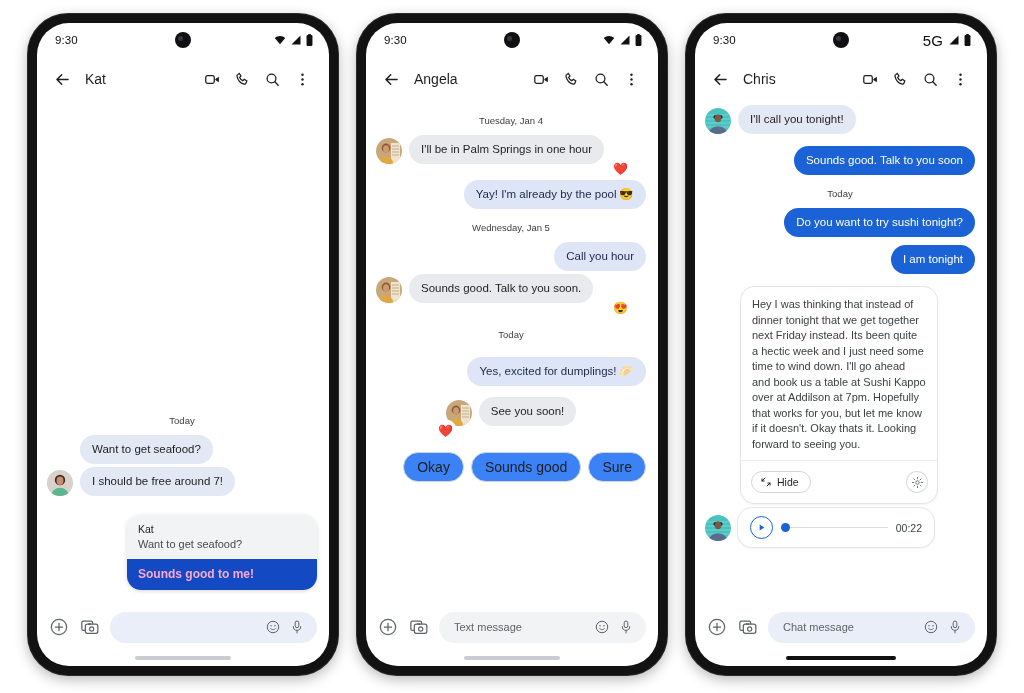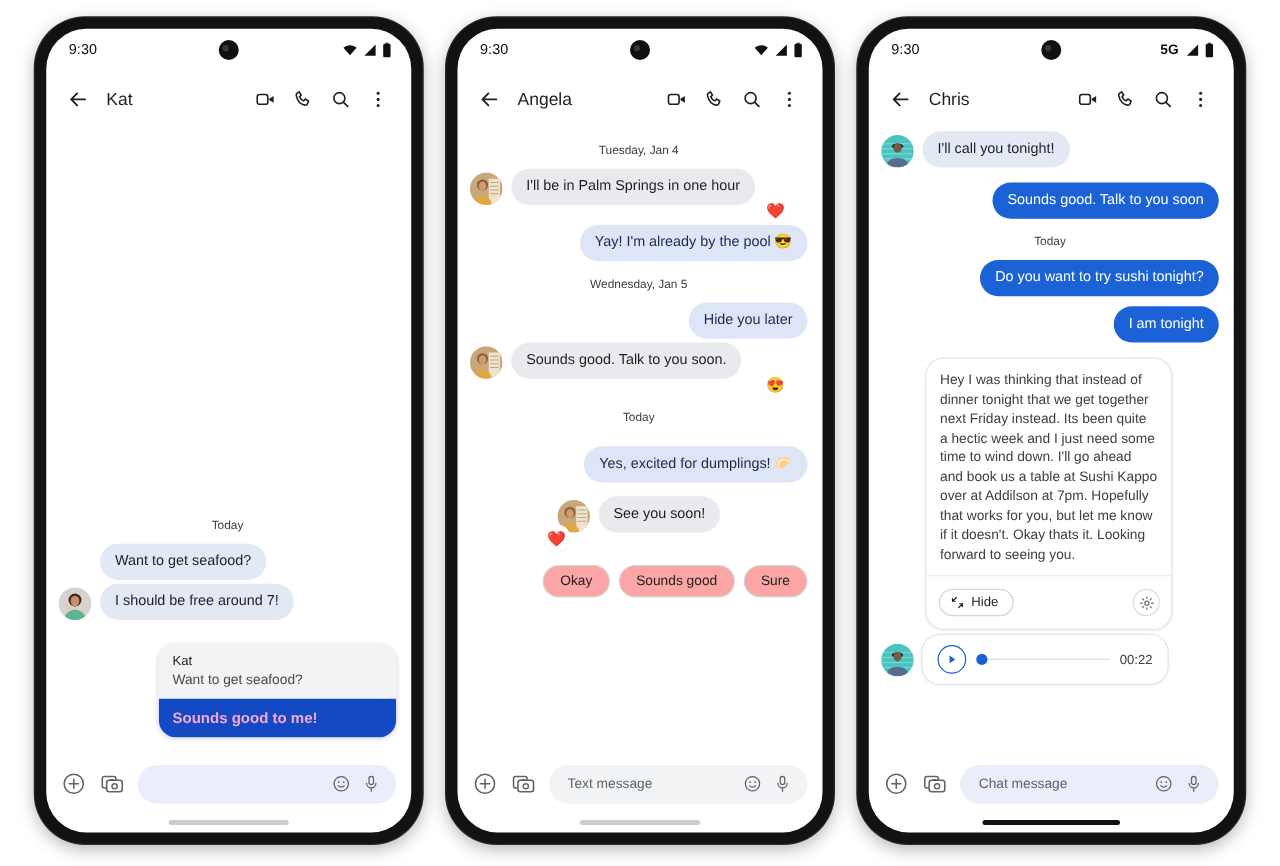--- a/index.html
+++ b/index.html
@@ -39,21 +39,21 @@
     display:flex;align-items:center;justify-content:space-between;
     padding:0 16px 0 18px;box-sizing:border-box;
     font-size:11.5px;color:#0d0d0d;font-weight:500;letter-spacing:.1px;
   }
   .camhole{
     position:absolute;left:50%;top:9px;transform:translateX(-50%);
     width:16px;height:16px;border-radius:50%;background:#101010;
   }
   .camhole:after{content:"";position:absolute;left:3px;top:3.5px;width:5px;height:5px;border-radius:50%;background:#2f3a46;}
   .status-right{display:flex;align-items:center;gap:4px;}
-  .net-label{font-size:11px;font-weight:700;margin-right:1px;}
+  .net-label{font-size:15px;font-weight:400;margin-right:1px;}
   .ic-wifi{width:12px;height:12px;}
   .ic-sig{width:12px;height:12px;}
   .ic-bat{width:7px;height:12px;}
 
   
   .appbar{
     height:44px;flex:none;display:flex;align-items:center;
     padding:0 12px 0 12px;box-sizing:border-box;gap:0;
   }
   .backbtn{width:26px;height:26px;display:flex;align-items:center;justify-content:center;flex:none;}
@@ -118,21 +118,21 @@
   .replycard .qtext{font-size:11px;color:#4a4a4a;line-height:14px;}
   .replycard .answer{
     background:#1449c4;color:#f9a8d4;font-size:12px;
     padding:8px 11px 9px 11px;line-height:14px;font-weight:bold;
   }
 
   
   .chips{display:flex;justify-content:flex-end;gap:7px;margin:10px 0 6px 0;}
   .chip-sug{
     border:1px solid #d3d5d8;border-radius:16px;
-    padding:6px 13px;font-size:11px;color:#1f1f1f;background:#fca5a5;
+    padding:6px 13px;font-size:14px;color:#1f1f1f;background:#3b82f6;
     white-space:nowrap;
   }
 
   
   .longcard{
     align-self:flex-start;margin-left:36px;width:196px;
     background:#fff;border-radius:14px;
     box-shadow:0 0 0 1px #e4e5e7, 0 1px 3px rgba(0,0,0,.10);
     margin-top:10px;overflow:hidden;
   }
@@ -400,21 +400,21 @@
           <span class="chip">❤️</span>
         </div>
 
         <div class="row out">
           <div class="bubble out">Yay! I'm already by the pool 😎</div>
         </div>
 
         <div class="daydiv">Wednesday, Jan 5</div>
 
         <div class="row out">
-          <div class="bubble out">Hide you later</div>
+          <div class="bubble out">Call you hour</div>
         </div>
 
         <div class="row in">
           <span class="avatar">
             <svg viewBox="0 0 26 26" width="26" height="26">
               <circle cx="13" cy="13" r="13" fill="#c9a779"></circle>
               <rect x="15" y="5" width="9" height="21" fill="#efe3cd"></rect>
               <path d="M16 8h7M16 11h7M16 14h7M16 17h7" stroke="#b9a98c" stroke-width="0.9"></path>
               <circle cx="10" cy="10" r="4.4" fill="#8a5a3b"></circle>
               <ellipse cx="10" cy="10.8" rx="3" ry="3.6" fill="#d09a70"></ellipse>

